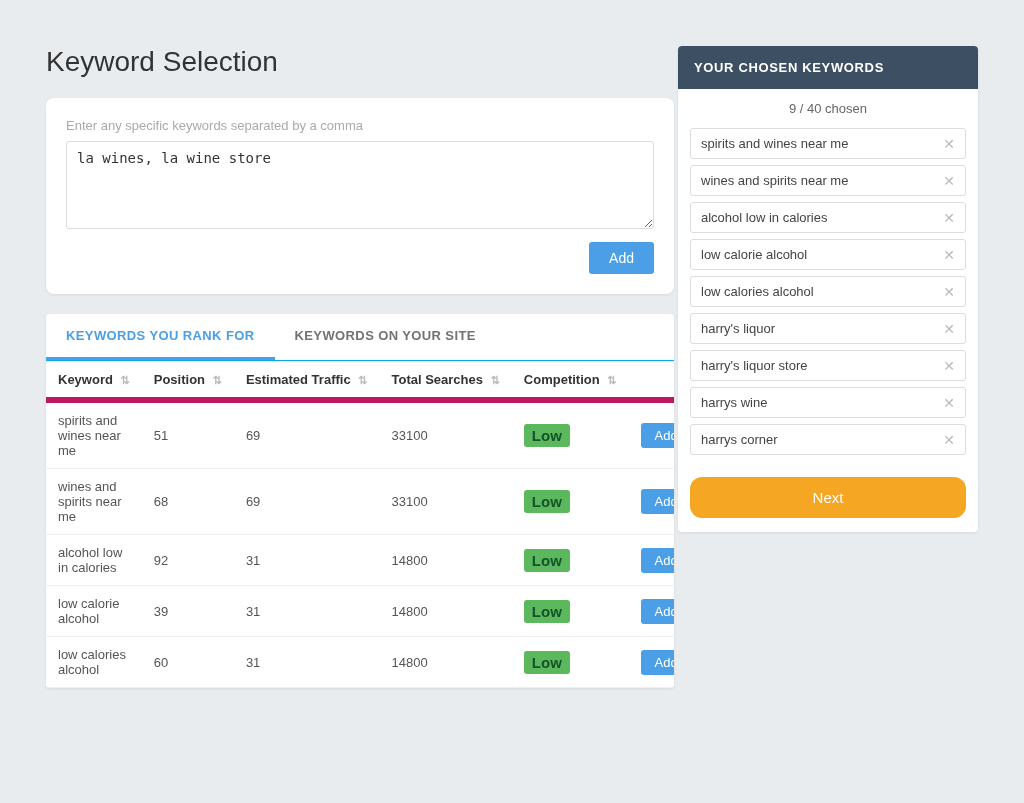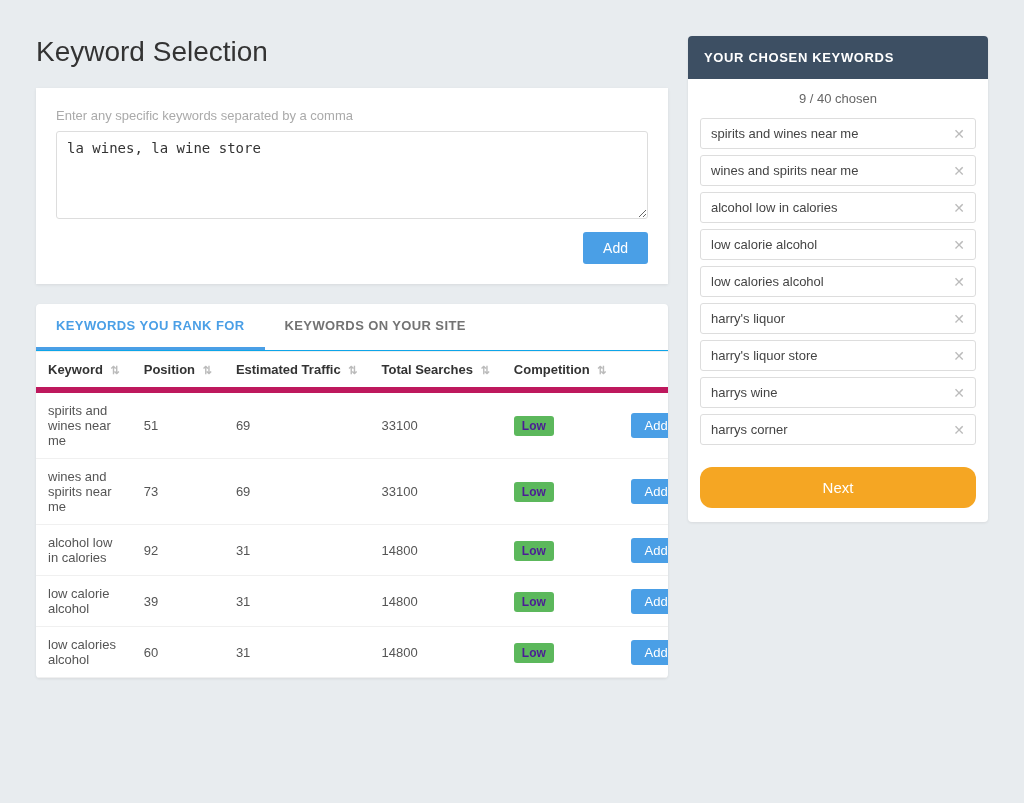--- a/index.html
+++ b/index.html
@@ -3,38 +3,38 @@
   <meta charset="utf-8">
   <style>
     * { box-sizing: border-box; margin: 0; padding: 0; }
     body {
       font-family: -apple-system, BlinkMacSystemFont, 'Segoe UI', Arial, sans-serif;
       background: #e8ecef;
       font-size: 14px;
       color: #333;
     }
     .page-wrapper {
-      padding: 36px;
-      display: flex;
-      gap: 20px;
+      padding: 46px;
+      display: flex;
+      gap: 4px;
       max-width: 1024px;
     }
     .left-panel {
       flex: 1;
       min-width: 0;
     }
     .page-title {
       font-size: 28px;
       font-weight: 300;
       color: #333;
       margin-bottom: 20px;
     }
     .keyword-input-card {
       background: #fff;
-      border-radius: 0;
+      border-radius: 8px;
       padding: 20px;
       margin-bottom: 20px;
       box-shadow: 0 1px 3px rgba(0,0,0,0.08);
     }
     .keyword-input-card label {
       color: #aaa;
       font-size: 13px;
       display: block;
       margin-bottom: 8px;
     }
@@ -143,24 +143,24 @@
       border-bottom: 1px solid #f0f0f0;
     }
     tbody td {
       padding: 10px 12px;
       font-size: 13px;
       color: #555;
       vertical-align: middle;
     }
     .badge-low {
       background: #5cb85c;
-      color: #4c1d95;
+      color: #14532d;
       border-radius: 3px;
       padding: 3px 8px;
-      font-size: 12px;
+      font-size: 15px;
       font-weight: 600;
     }
     .btn-add-row {
       background: #4a9fe6;
       color: #fff;
       border: none;
       border-radius: 3px;
       padding: 5px 14px;
       font-size: 13px;
       cursor: pointer;
@@ -276,21 +276,21 @@
         <tr>
       <td>spirits and wines near me</td>
       <td>51</td>
       <td>69</td>
       <td>33100</td>
       <td><span class="badge-low">Low</span></td>
       <td><button class="btn-add-row">Add</button></td>
     </tr>
             <tr>
       <td>wines and spirits near me</td>
-      <td>73</td>
+      <td>68</td>
       <td>69</td>
       <td>33100</td>
       <td><span class="badge-low">Low</span></td>
       <td><button class="btn-add-row">Add</button></td>
     </tr>
             <tr>
       <td>alcohol low in calories</td>
       <td>92</td>
       <td>31</td>
       <td>14800</td>

